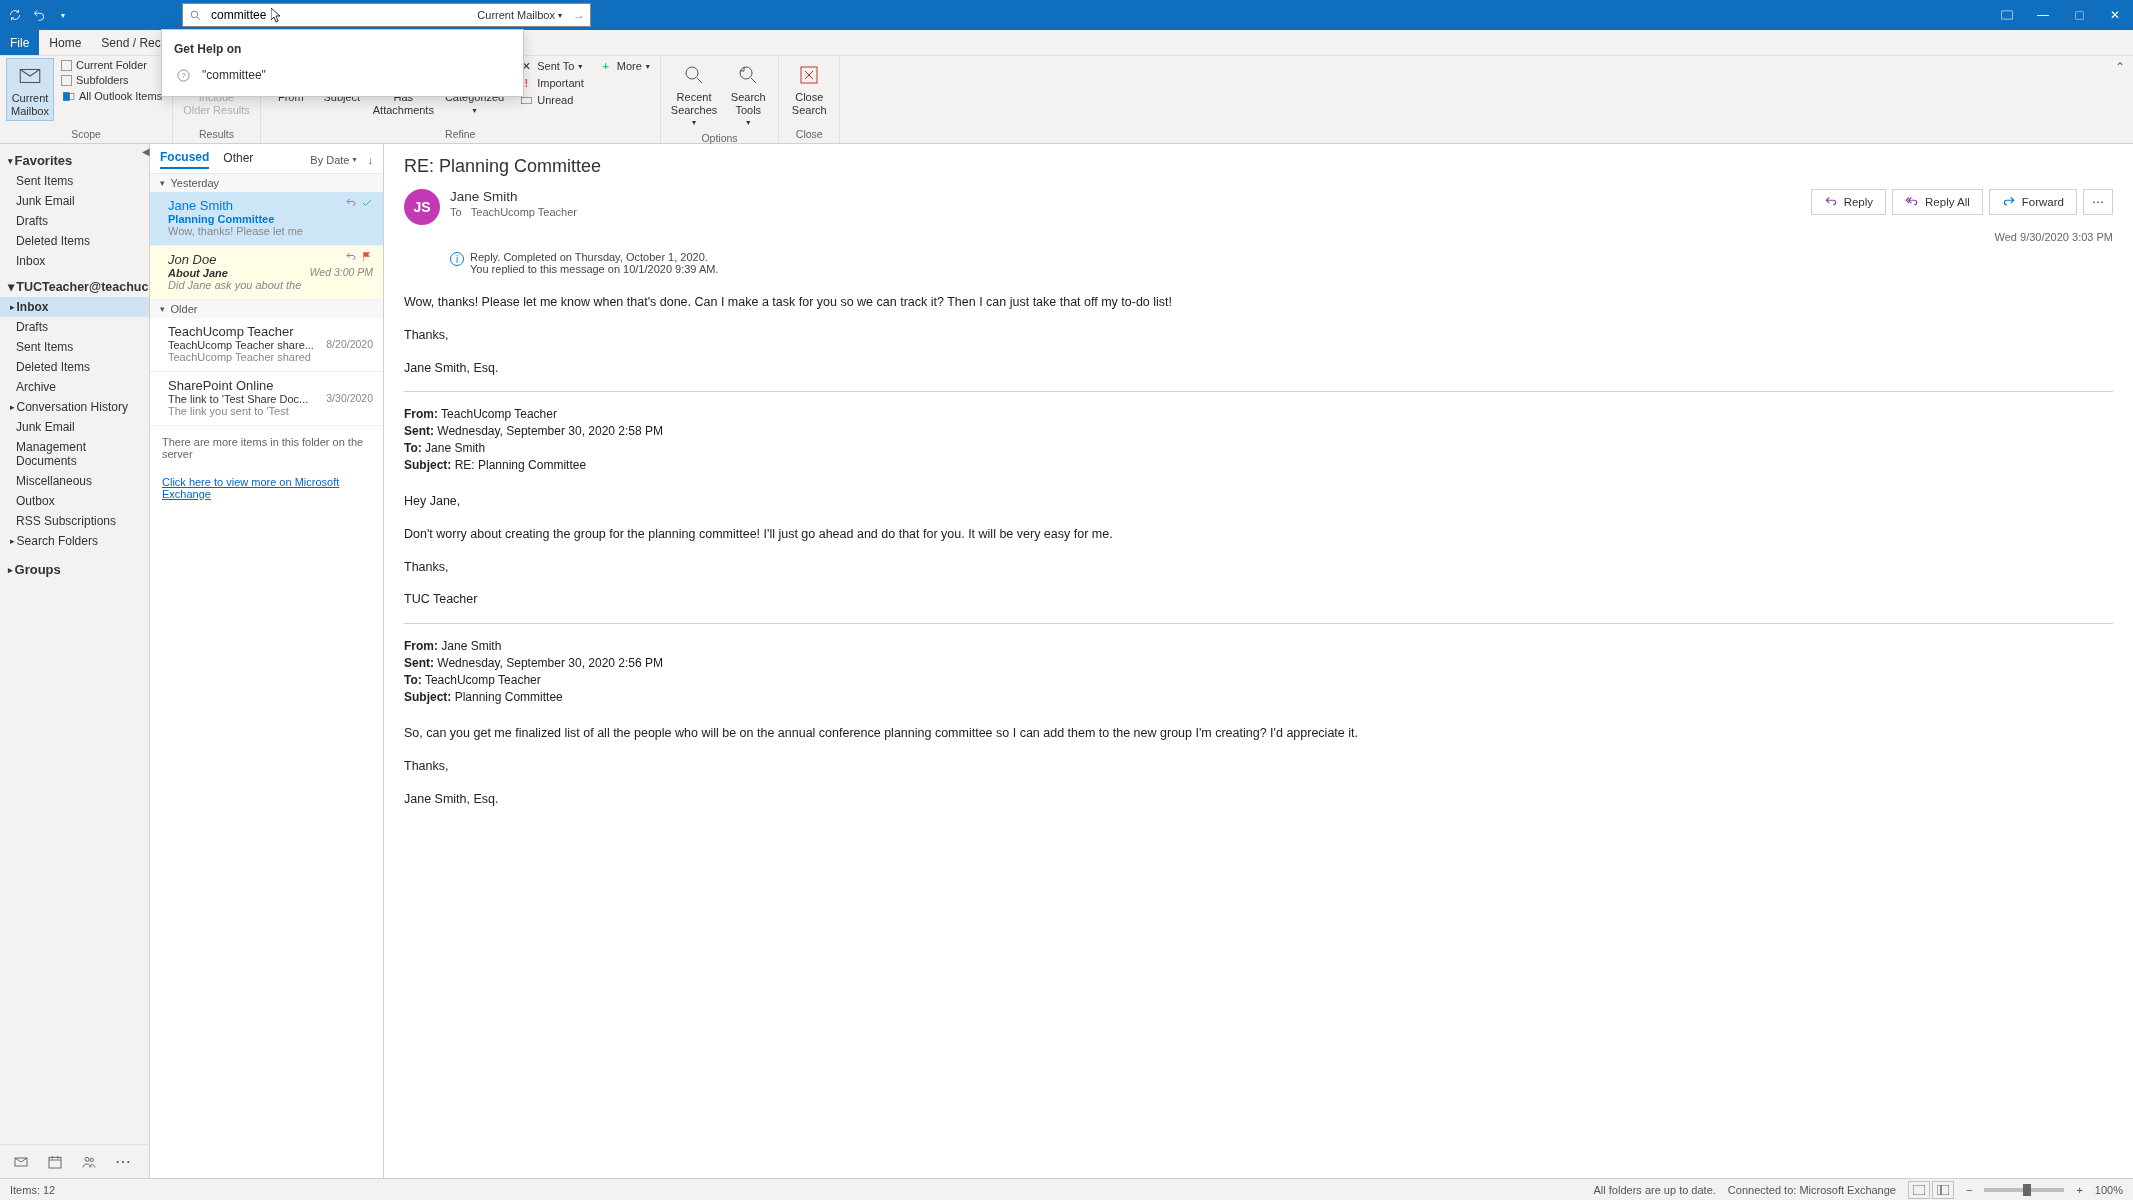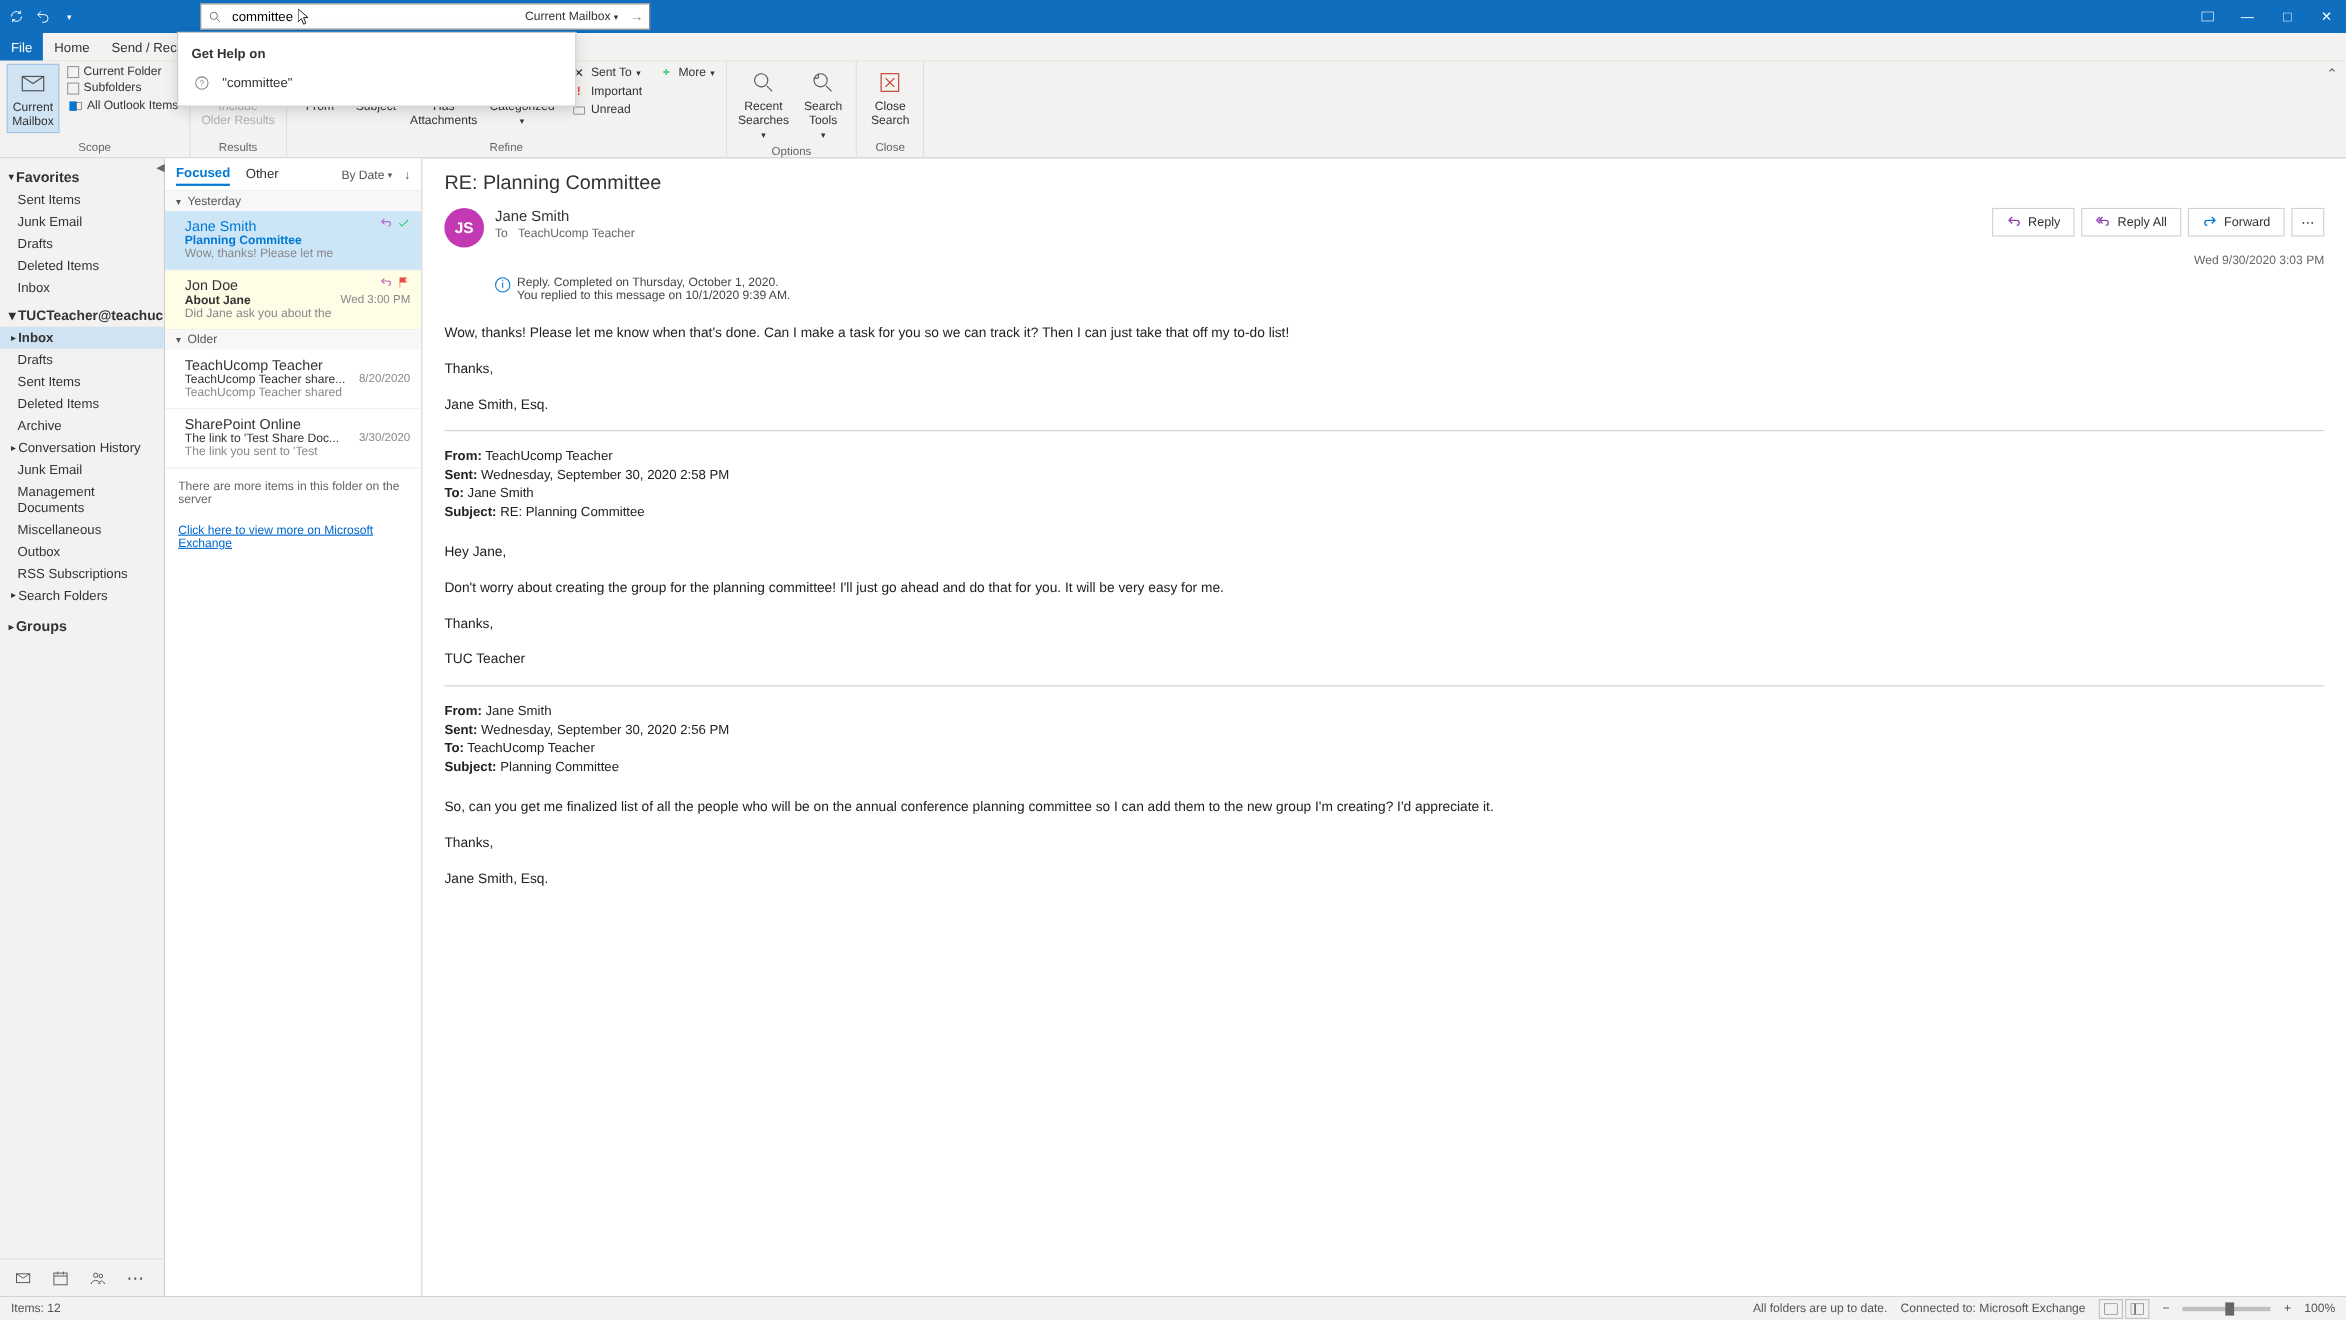--- a/index.html
+++ b/index.html
@@ -57,21 +57,21 @@
 .list-pane { width: 234px; background: #fff; border-right: 1px solid #d0d0d0; display: flex; flex-direction: column; }
 .list-tabs { display: flex; align-items: center; padding: 6px 10px 4px; gap: 14px; border-bottom: 1px solid #e8e8e8; font-size: 12px; }
 .list-tab { cursor: pointer; padding-bottom: 3px; }
 .list-tab.active { color: #0078d4; border-bottom: 2px solid #0078d4; font-weight: 600; }
 .list-sort { margin-left: auto; display: flex; align-items: center; gap: 3px; font-size: 11px; color: #555; cursor: pointer; }
 .list-body { flex: 1; overflow-y: auto; }
 .list-group-h { background: #f7f7f7; padding: 3px 10px; font-size: 11px; color: #555; display: flex; align-items: center; gap: 6px; cursor: pointer; }
 .list-group-h .caret { font-size: 9px; }
 .msg-item { padding: 6px 10px 8px 18px; border-bottom: 1px solid #f0f0f0; cursor: pointer; position: relative; }
 .msg-item.selected { background: #cde6f7; }
-.msg-item.unread { background: #fffde6; }
+.msg-item.unread { background: #fffde6; font-style: italic; }
 .msg-from { font-size: 13px; color: #333; }
 .msg-item.selected .msg-from { color: #0078d4; }
 .msg-subj { font-size: 11px; font-weight: 600; color: #333; }
 .msg-item.selected .msg-subj { color: #0078d4; }
 .msg-prev { font-size: 11px; color: #888; white-space: nowrap; overflow: hidden; text-overflow: ellipsis; }
 .msg-date { position: absolute; right: 10px; top: 20px; font-size: 10.5px; color: #888; }
 .msg-icons { position: absolute; right: 10px; top: 5px; display: flex; gap: 4px; }
 .msg-icons svg { width: 12px; height: 12px; }
 .list-more { padding: 10px 12px; font-size: 11px; color: #666; text-align: left; }
 .list-more a { color: #0066cc; text-decoration: underline; cursor: pointer; display: block; margin-top: 16px; }

